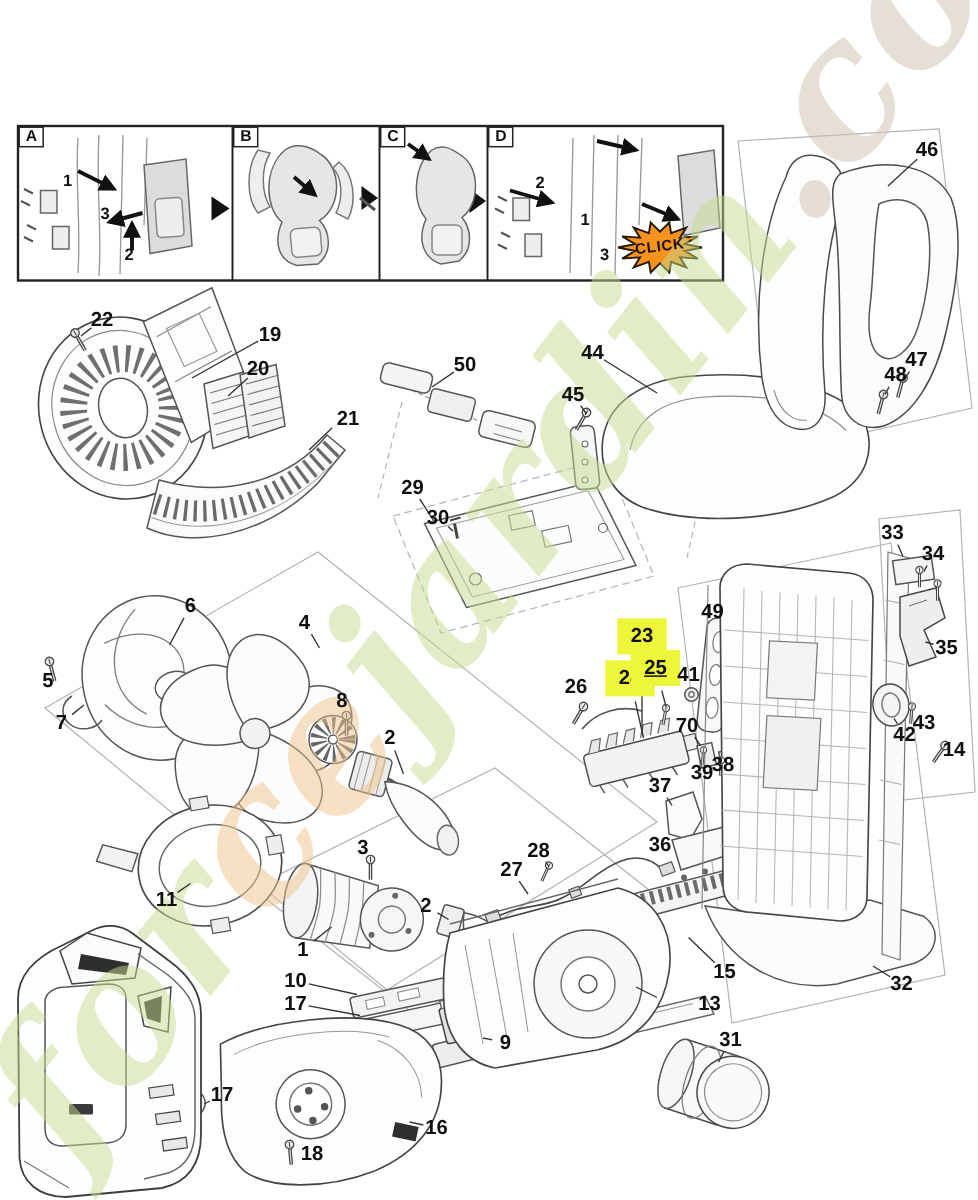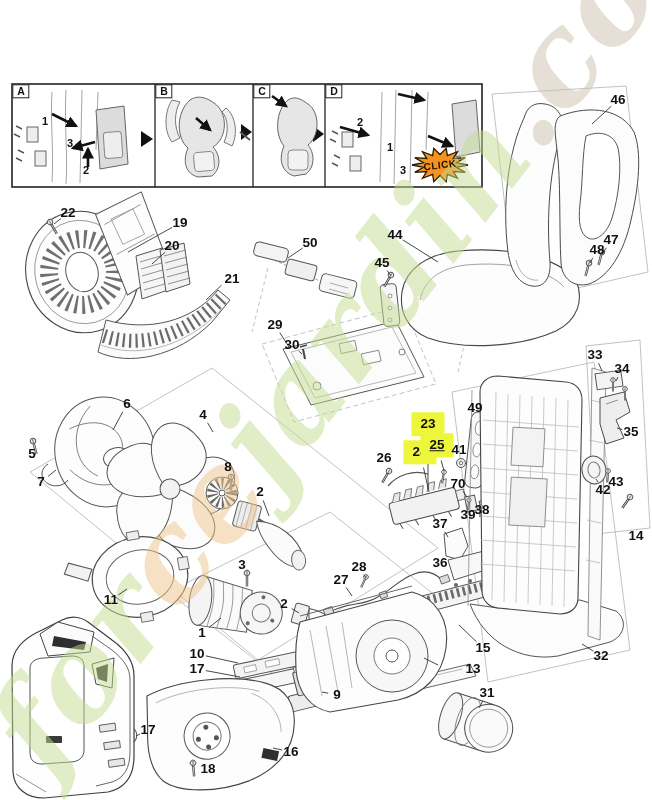--- a/index.html
+++ b/index.html
@@ -403,21 +403,21 @@
     <span class="part-label" style="left: 618px; top: 100px;">46</span>
     <span class="part-label" style="left: 611px; top: 240px;">47</span>
     <span class="part-label" style="left: 597px; top: 250px;">48</span>
     <span class="part-label" style="left: 275px; top: 325px;">29</span>
     <span class="part-label" style="left: 292px; top: 345px;">30</span>
     <span class="part-label" style="left: 595px; top: 355px;">33</span>
     <span class="part-label" style="left: 622px; top: 369px;">34</span>
     <span class="part-label" style="left: 631px; top: 432px;">35</span>
     <span class="part-label" style="left: 603px; top: 490px;">42</span>
     <span class="part-label" style="left: 616px; top: 482px;">43</span>
-    <span class="part-label" style="left: 636px; top: 536px; text-align: right;">14</span>
+    <span class="part-label" style="left: 636px; top: 500px; text-align: right;">14</span>
     <span class="part-label" style="left: 127px; top: 404px;">6</span>
     <span class="part-label" style="left: 203px; top: 415px;">4</span>
     <span class="part-label" style="left: 32px; top: 454px;">5</span>
     <span class="part-label" style="left: 41px; top: 482px;">7</span>
     <span class="part-label" style="left: 228px; top: 467px;">8</span>
     <span class="part-label" style="left: 260px; top: 492px;">2</span>
     <span class="part-label hl" style="left: 428px; top: 424px;">23</span>
     <span class="part-label hl" style="left: 420px; top: 452px;">24</span>
     <span class="part-label hl" style="left: 437px; top: 445px; text-decoration: underline;">25</span>
     <span class="part-label" style="left: 384px; top: 458px;">26</span>

